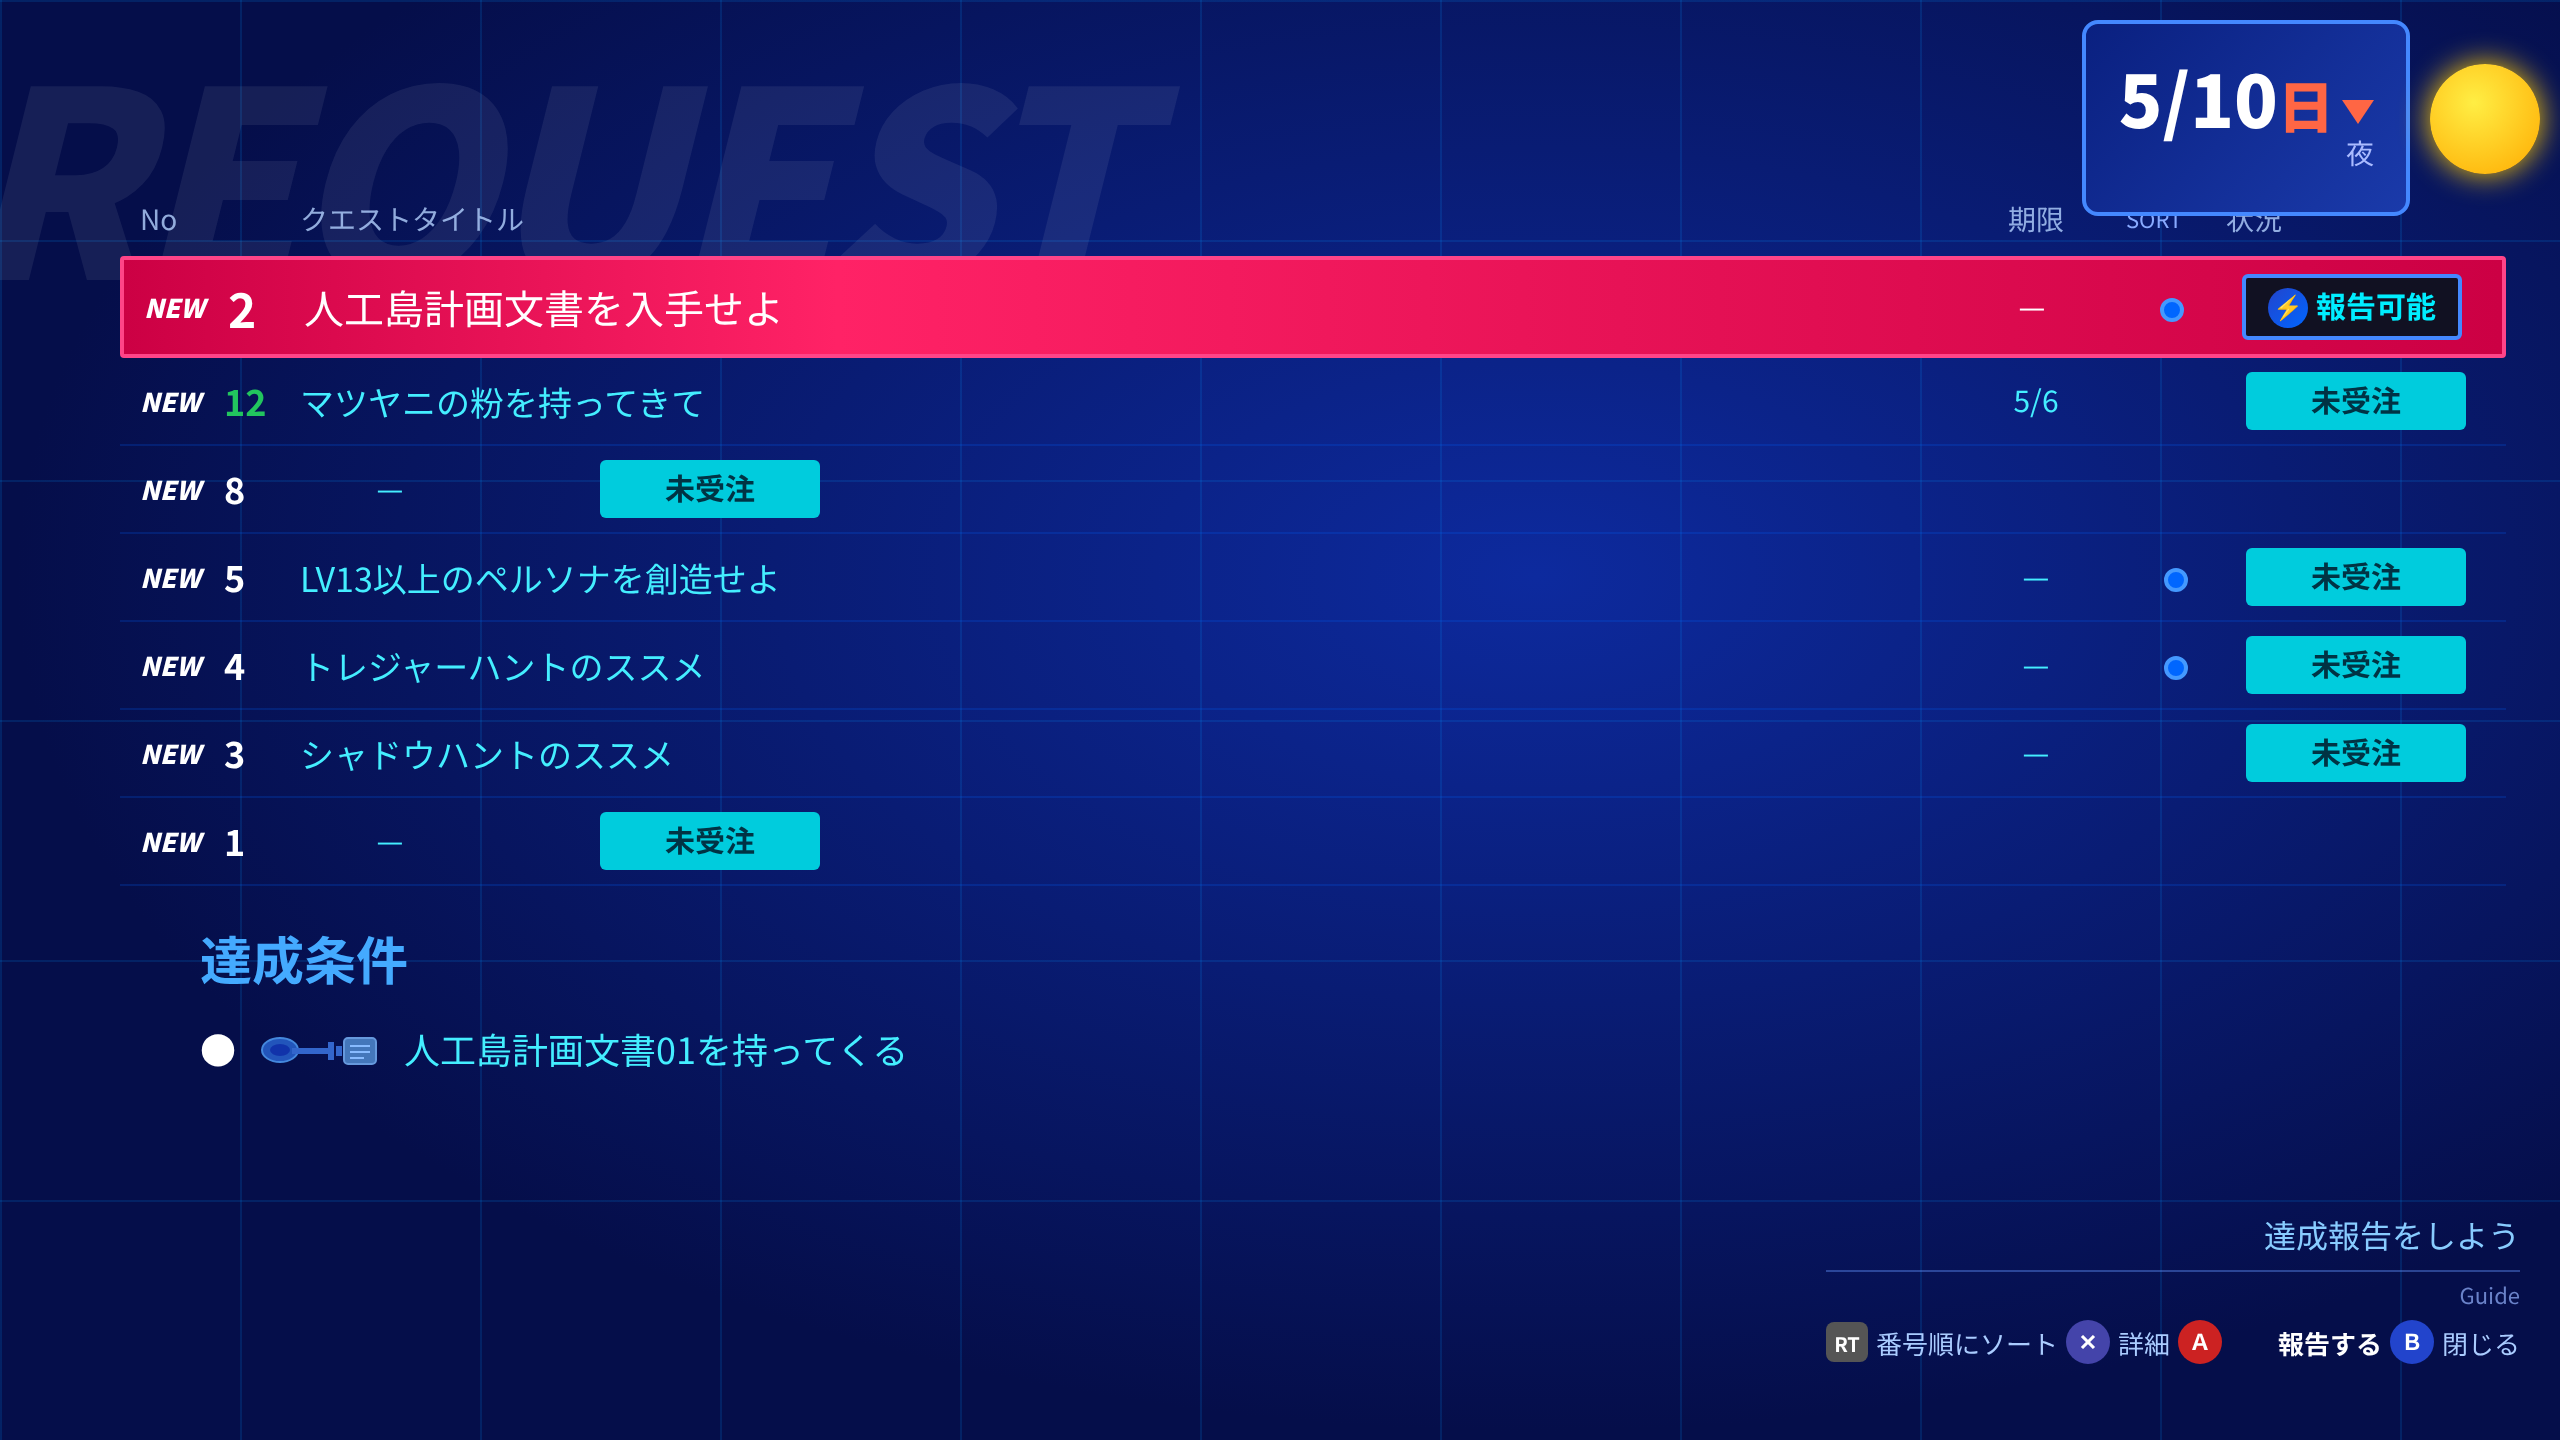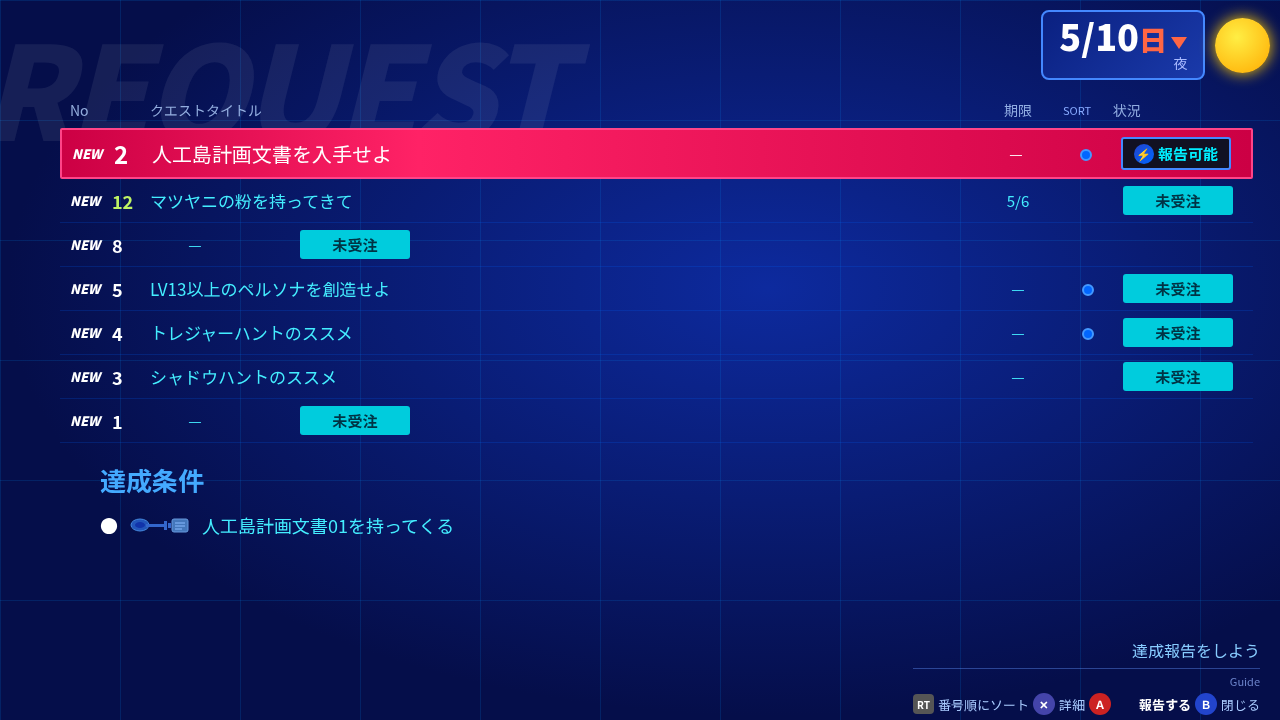--- a/index.html
+++ b/index.html
@@ -53,21 +53,21 @@
       display: flex;
       align-items: center;
       gap: 10px;
       z-index: 10;
     }
 
     .date-box {
       background: linear-gradient(135deg, #0a2080 0%, #1a3aaa 100%);
       border: 2px solid #4488ff;
       border-radius: 8px;
-      padding: 5px 16px;
+      padding: 19px 16px;
       display: flex;
       flex-direction: column;
       align-items: center;
     }
 
     .date-main {
       font-size: 36px;
       font-weight: 900;
       color: white;
       line-height: 1;
@@ -274,21 +274,21 @@
 
     .item-icon {
       display: inline-flex;
       align-items: center;
       gap: 2px;
     }
 
     
     .bottom-guide {
       position: absolute;
-      bottom: 5px;
+      bottom: 38px;
       right: 20px;
       z-index: 10;
       text-align: right;
     }
 
     .guide-label {
       color: rgba(150,180,255,0.7);
       font-size: 11px;
       margin-bottom: 4px;
     }
@@ -392,21 +392,21 @@
       </div>
       <div class="quest-status-col">
         <span class="status-badge status-reportable">
           <span class="status-reportable-icon">⚡</span>報告可能
         </span>
       </div>
     </div>
       <div class="quest-row">
       <div class="col-no" style="display:flex;align-items:center;gap:4px;">
         <span class="new-badge" style="font-style:italic;font-weight:900;color:white;font-size:13px;">NEW</span>
-        <span class="quest-num" style="font-size:18px;font-weight:bold;color:#bef264;">12</span>
+        <span class="quest-num" style="font-size:18px;font-weight:bold;color:#22c55e;">12</span>
       </div>
       <div class="quest-title">
         <span class="quest-title-text">マツヤニの粉を持ってきて</span>
       </div>
       <div class="quest-limit">5/6</div>
       <div class="quest-dot-col">
         
       </div>
       <div class="quest-status-col">
         <span class="status-badge status-unreceived">

